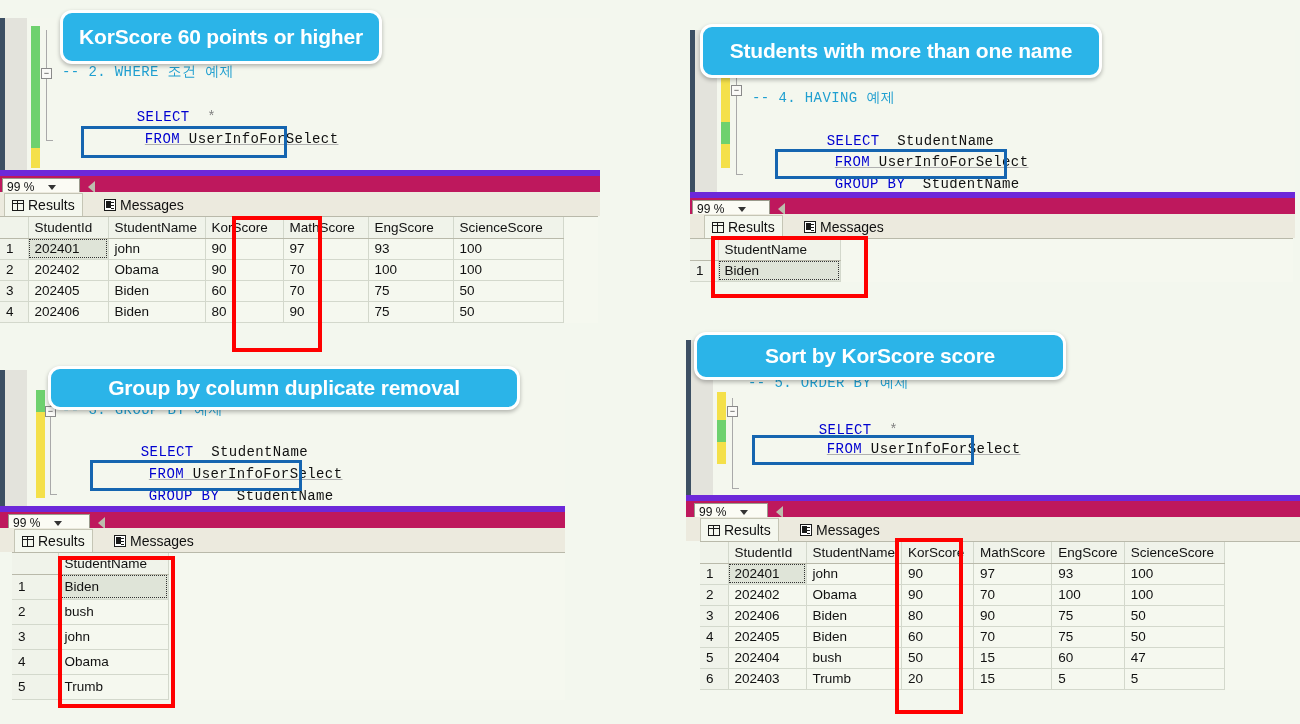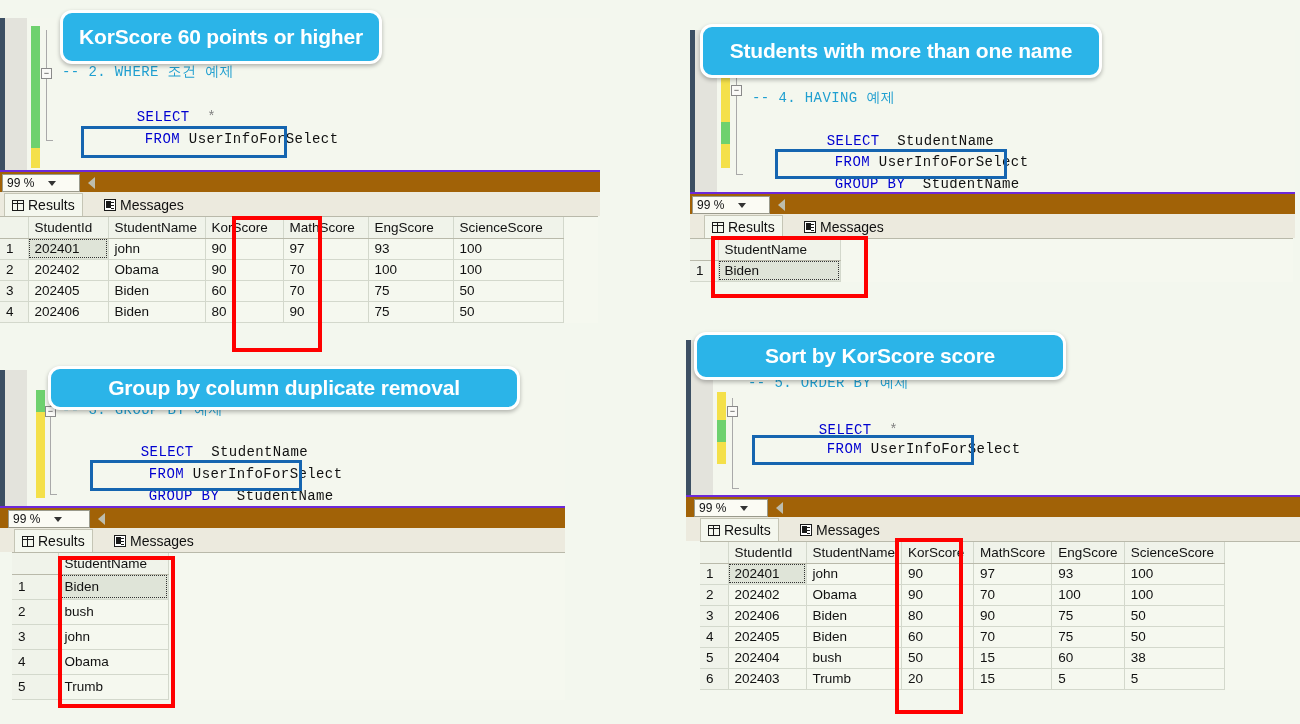--- a/index.html
+++ b/index.html
@@ -21,24 +21,24 @@
   .foldline{position:absolute;width:1px;background:#a9a9a9;}
   .foldtick{position:absolute;height:1px;background:#a9a9a9;width:7px;}
   .foldbox{position:absolute;width:11px;height:11px;border:1px solid #8a8a8a;background:#fafaf7;
            font-size:9px;line-height:9px;text-align:center;color:#333;box-sizing:border-box;}
   .code{position:absolute;font-family:"Liberation Mono",monospace;font-size:14px;
         letter-spacing:.4px;white-space:pre;line-height:20px;}
   .kw{color:#0000d0;}
   .id{color:#111;}
   .op{color:#808080;}
   .cmt{color:#1f9fd0;}
-  .ul{text-decoration-color:#b0b0b0;}
-
-  
-  .zoomstrip{position:absolute;background:#a16207;border-top:2px solid #6d28d9;height:22px;}
+  .ul{text-decoration:underline;text-decoration-color:#b0b0b0;}
+
+  
+  .zoomstrip{position:absolute;background:#be185d;border-top:6px solid #6d28d9;height:22px;}
   .zoombox{position:absolute;left:2px;top:2px;height:18px;background:#fbfbf4;border:1px solid #9a9a8c;
            display:flex;align-items:center;box-sizing:border-box;padding:0 4px;}
   .zoombox .zv{font-size:12px;color:#111;}
   .zarrow{width:0;height:0;border-left:4px solid transparent;border-right:4px solid transparent;
           border-top:5px solid #333;margin-left:14px;}
   .lefttri{position:absolute;width:0;height:0;border-top:6px solid transparent;
            border-bottom:6px solid transparent;border-right:7px solid #bdbdad;}
 
   
   .tabbar{position:absolute;height:24px;background:#eceade;}
@@ -442,21 +442,21 @@
           <td>75</td>
           <td>50</td>
           </tr>
         <tr>
             <td class="rownum">5</td>
           <td>202404</td>
           <td>bush</td>
           <td>50</td>
           <td>15</td>
           <td>60</td>
-          <td>38</td>
+          <td>47</td>
           </tr>
         <tr>
             <td class="rownum">6</td>
           <td>202403</td>
           <td>Trumb</td>
           <td>20</td>
           <td>15</td>
           <td>5</td>
           <td>5</td>
           </tr>

